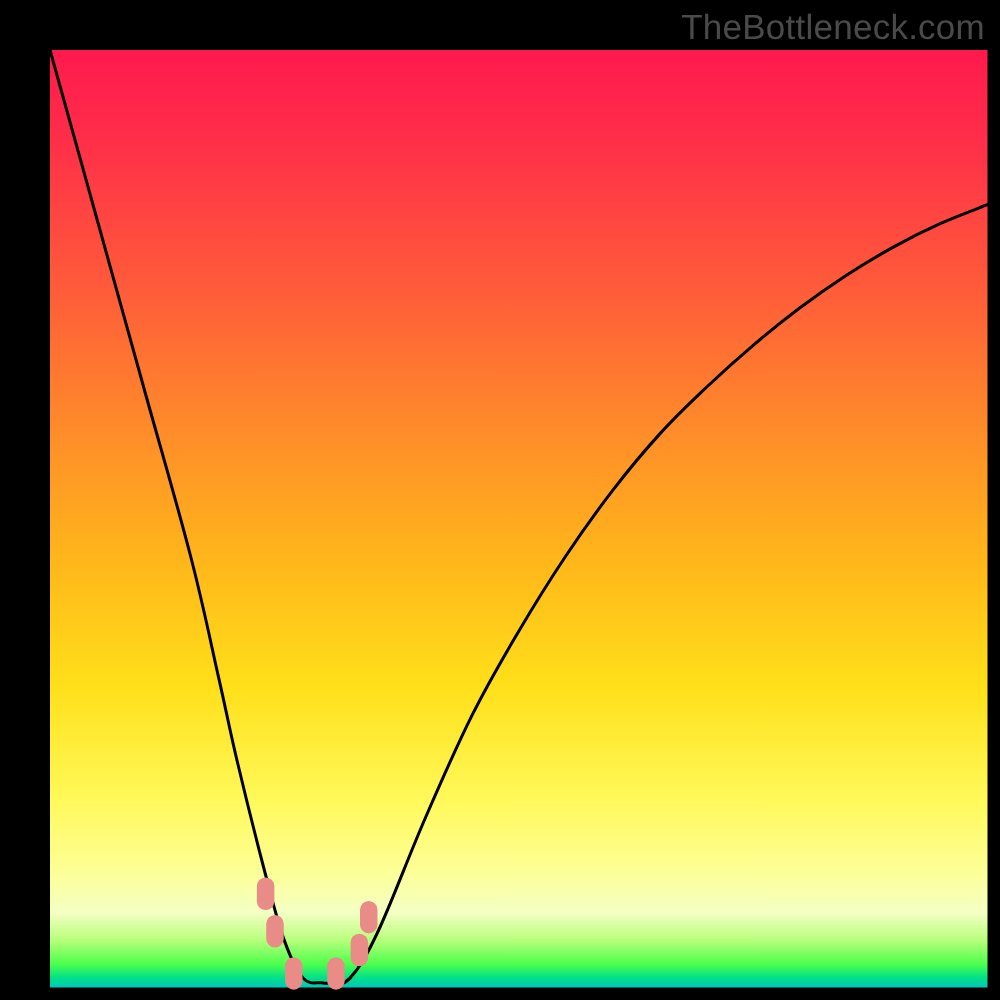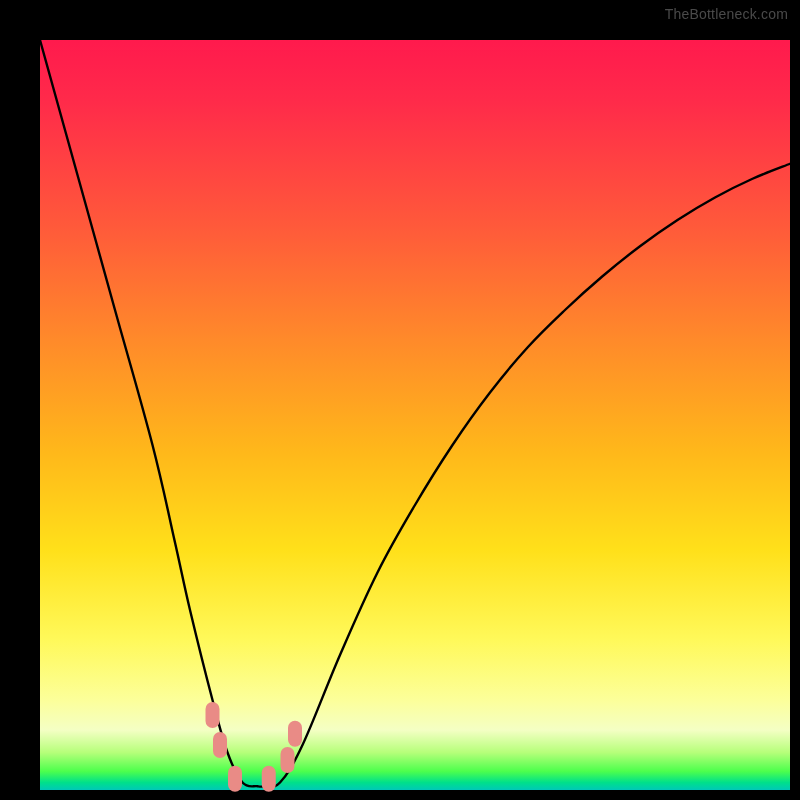--- a/index.html
+++ b/index.html
@@ -40,21 +40,21 @@
       #4dff4d 97.5%,
       #00e08a 99%,
       #00c8b8 100%
     );
   }
   .watermark {
     position: absolute;
     top: 6px;
     right: 12px;
     color: #4a4a4a;
-    font-size: 14px;
+    font-size: 28px;
     letter-spacing: 0.2px;
     font-weight: 500;
   }
   svg.curve {
     position: absolute;
     left: 0;
     top: 0;
     width: 100%;
     height: 100%;
     overflow: visible;

